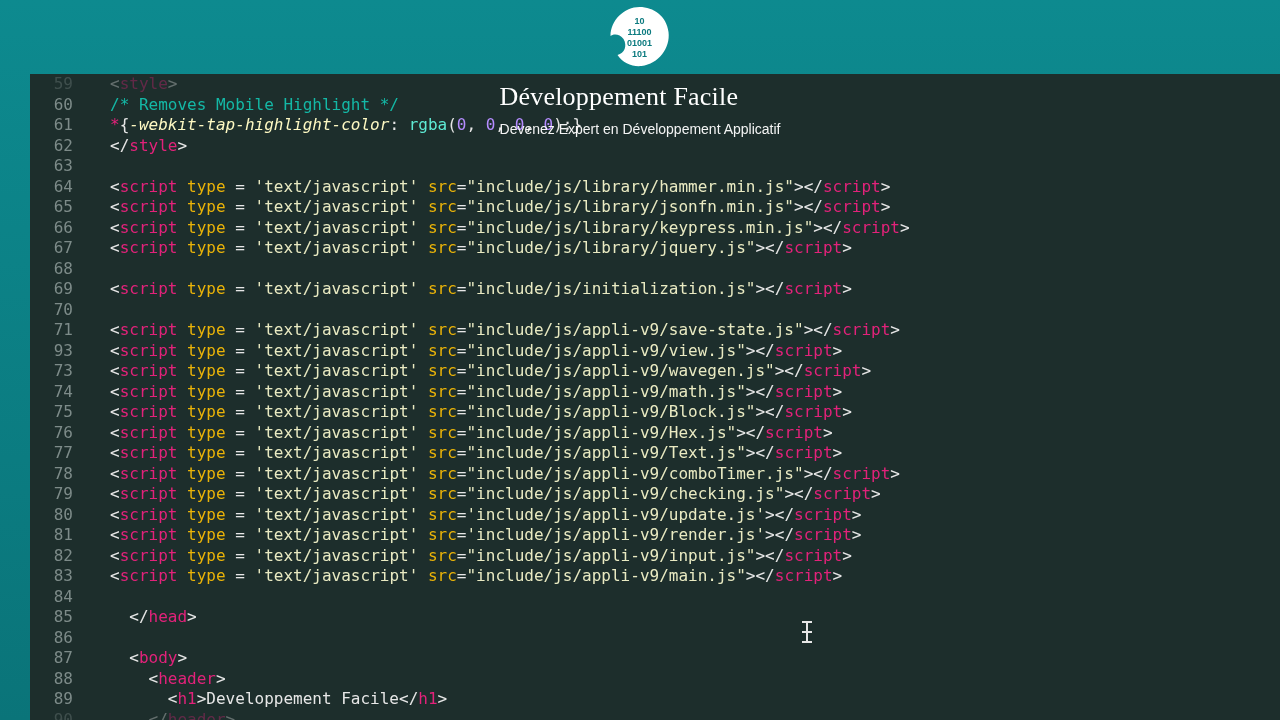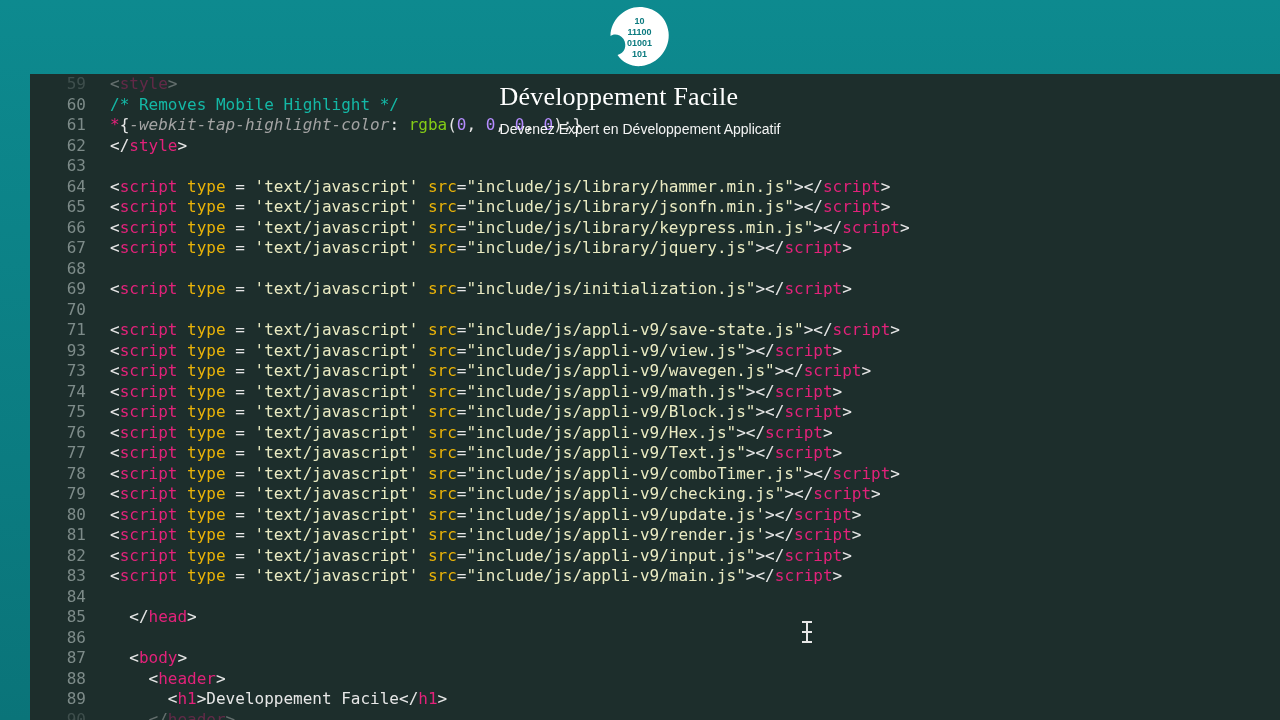--- a/index.html
+++ b/index.html
@@ -36,42 +36,42 @@
     left: 30px;
     right: 0;
     bottom: 0;
     background: #1d2e2c;
     font-size: 16px;
     line-height: 20.5px;
     overflow: hidden;
   }
   .gutter {
     position: absolute;
-    left: 14px; top: 0; bottom: 0;
+    left: 1px; top: 0; bottom: 0;
     width: 56px;
     text-align: right;
     padding-right: 14px;
     color: #7d8b89;
   }
   .code {
     position: absolute;
     left: 56px; right: 0; top: 0; bottom: 0;
     white-space: pre;
     color: #e7e7e7;
   }
   .line { height: 20.5px; padding-left: 24px; }
   .gline { height: 20.5px; }
 
   .tag   { color: #e2227a; }   
   .attr  { color: #eab308; }   
   .str   { color: #e9eac2; }   
   .punc  { color: #e7e7e7; }
   .cmt   { color: #14b8a6; }
-  .prop  { color: #a3a3a3; font-style: italic; }
-  .func  { color: #84cc16; }
+  .prop  { color: #fef9c3; font-style: italic; }
+  .func  { color: #5eead4; }
   .num   { color: #b58cff; }
   .kw    { color: #e2227a; }
 
   .cursor {
     position: absolute;
     width: 10px;
     height: 22px;
     left: 772px;
     top: 547px;
     pointer-events: none;

